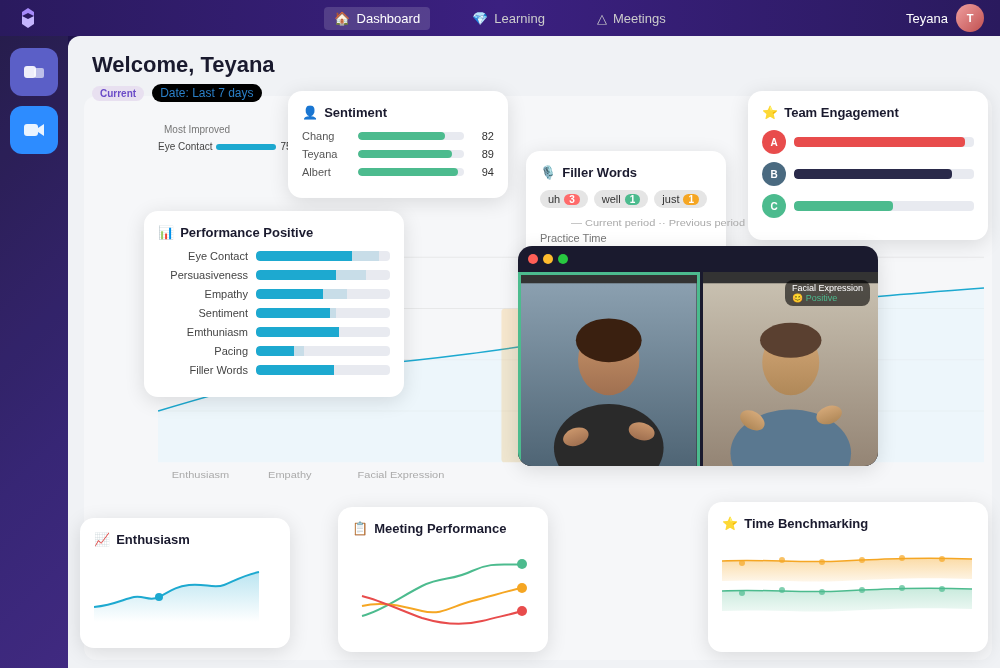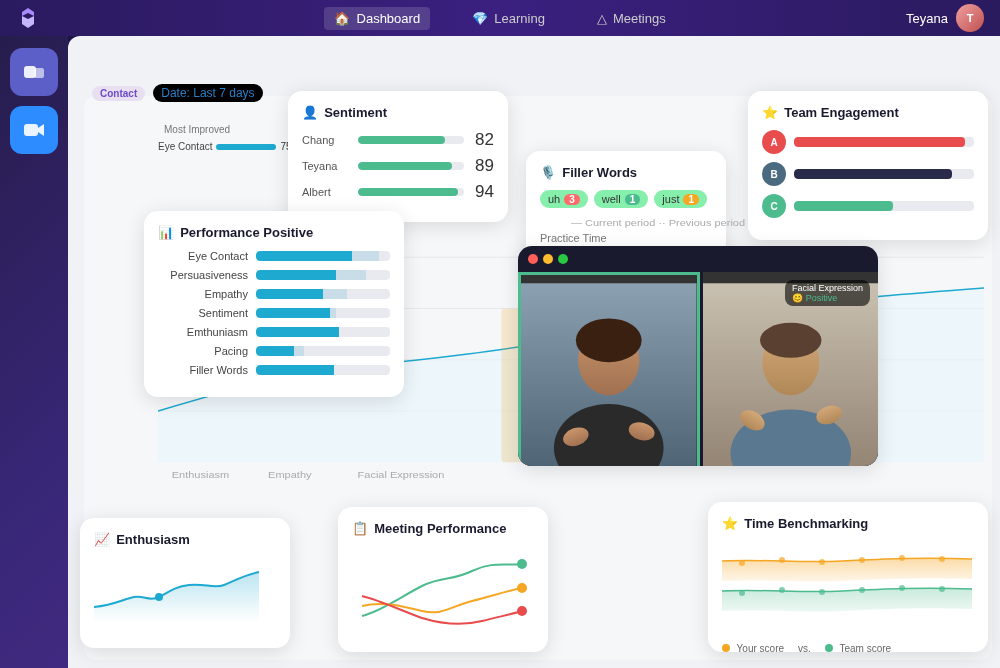--- a/index.html
+++ b/index.html
@@ -154,31 +154,31 @@
     }
     .engagement-row {
       display: flex;
       align-items: center;
       gap: 6px;
       margin-bottom: 6px;
     }
     .eng-name { font-size: 11px; color: #555; width: 50px; }
     .eng-bar-container { flex: 1; background: #e8eaf0; border-radius: 4px; height: 8px; overflow: hidden; }
     .eng-bar { height: 100%; border-radius: 4px; background: #4cbb8e; }
-    .eng-value { font-size: 17px; color: #333; width: 24px; text-align: right; }
+    .eng-value { font-size: 11px; color: #333; width: 24px; text-align: right; }
 
     
     .filler-card {
       left: 458px; top: 115px;
       width: 200px;
     }
     .filler-tags { display: flex; gap: 6px; flex-wrap: wrap; }
     .filler-tag {
       display: flex; align-items: center; gap: 4px;
-      background: #86efac; border-radius: 12px;
+      background: #e5e5e5; border-radius: 12px;
       padding: 3px 8px; font-size: 11px; color: #333;
     }
     .filler-count {
       background: #ff6b6b;
       color: #fff; border-radius: 10px;
       padding: 0 5px; font-size: 10px; font-weight: 700;
     }
     .filler-count.green { background: #4cbb8e; }
     .filler-count.orange { background: #f5a623; }
     .practice-time { margin-top: 24px; font-size: 11px; color: #777; }
@@ -358,23 +358,24 @@
       <rect x="4" y="8" width="14" height="12" rx="3" fill="white" opacity="0.9"></rect>
       <polygon points="18,12 24,8 24,20 18,16" fill="white" opacity="0.9"></polygon>
     </svg>
   </div>
 </div>
 
 <div class="dashboard-bg">
 
   <div class="bg-white-panel" style="left:16px;top:60px;right:8px;bottom:8px;opacity:0.5;"></div>
 
+  <div class="welcome-header">Welcome, Teyana</div>
 
   <div class="skills-bar">
-    <span class="skills-tag">Contact</span>
+    <span class="skills-tag">Current</span>
     <span class="date-tag">Date: Last 7 days</span>
   </div>
 
   <div class="most-improved">Most Improved</div>
   <div class="metric-bars">
     <div class="metric-bar-inline">
       <span style="font-size:10px;color:#444;">Eye Contact</span>
       <div class="inline-bar" style="width:60px;background:#1da9d0;"></div>
       <span style="color:#333;">75</span>
       <span style="color:#4cbb8e;">+3%</span>
@@ -706,26 +707,15 @@
       <path d="M0,50 C40,48 80,52 120,50 C160,48 200,46 250,48 L250,68 C200,66 160,68 120,70 C80,72 40,68 0,70 Z" fill="url(#band2)"></path>
       <path d="M0,50 C40,48 80,52 120,50 C160,48 200,46 250,48" fill="none" stroke="#4cbb8e" stroke-width="1.5"></path>
 
       <circle cx="20" cy="52" r="3" fill="#4cbb8e" opacity="0.7"></circle>
       <circle cx="60" cy="49" r="3" fill="#4cbb8e" opacity="0.7"></circle>
       <circle cx="100" cy="51" r="3" fill="#4cbb8e" opacity="0.7"></circle>
       <circle cx="140" cy="49" r="3" fill="#4cbb8e" opacity="0.7"></circle>
       <circle cx="180" cy="47" r="3" fill="#4cbb8e" opacity="0.7"></circle>
       <circle cx="220" cy="48" r="3" fill="#4cbb8e" opacity="0.7"></circle>
     </svg>
-    <div class="legend">
-      <span>
-        <span class="legend-dot" style="background:#f5a623;"></span>
-        <span>Your score</span>
-      </span>
-      <span>vs.</span>
-      <span>
-        <span class="legend-dot" style="background:#4cbb8e;"></span>
-        <span>Team score</span>
-      </span>
-    </div>
   </div>
 
 </div>
 
 </body></html>

